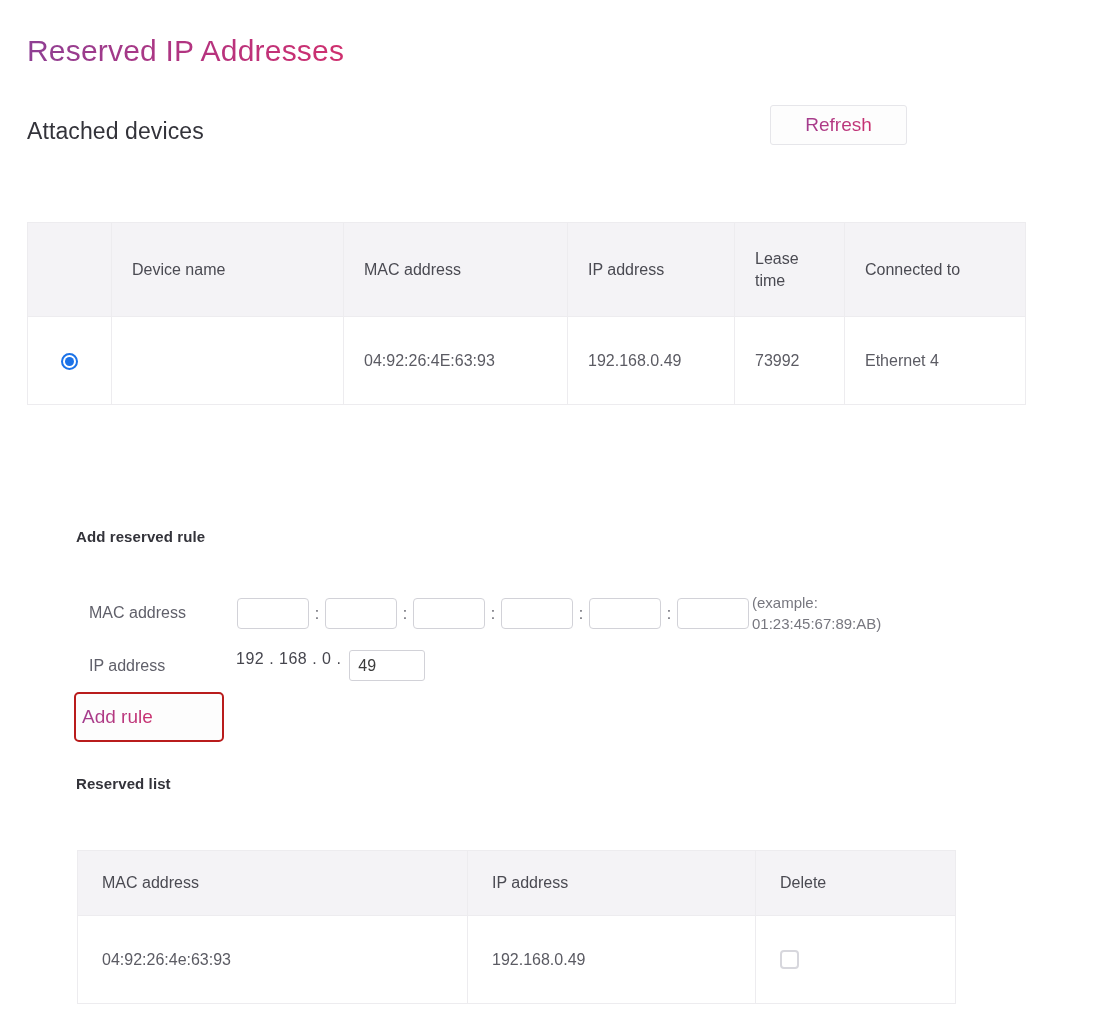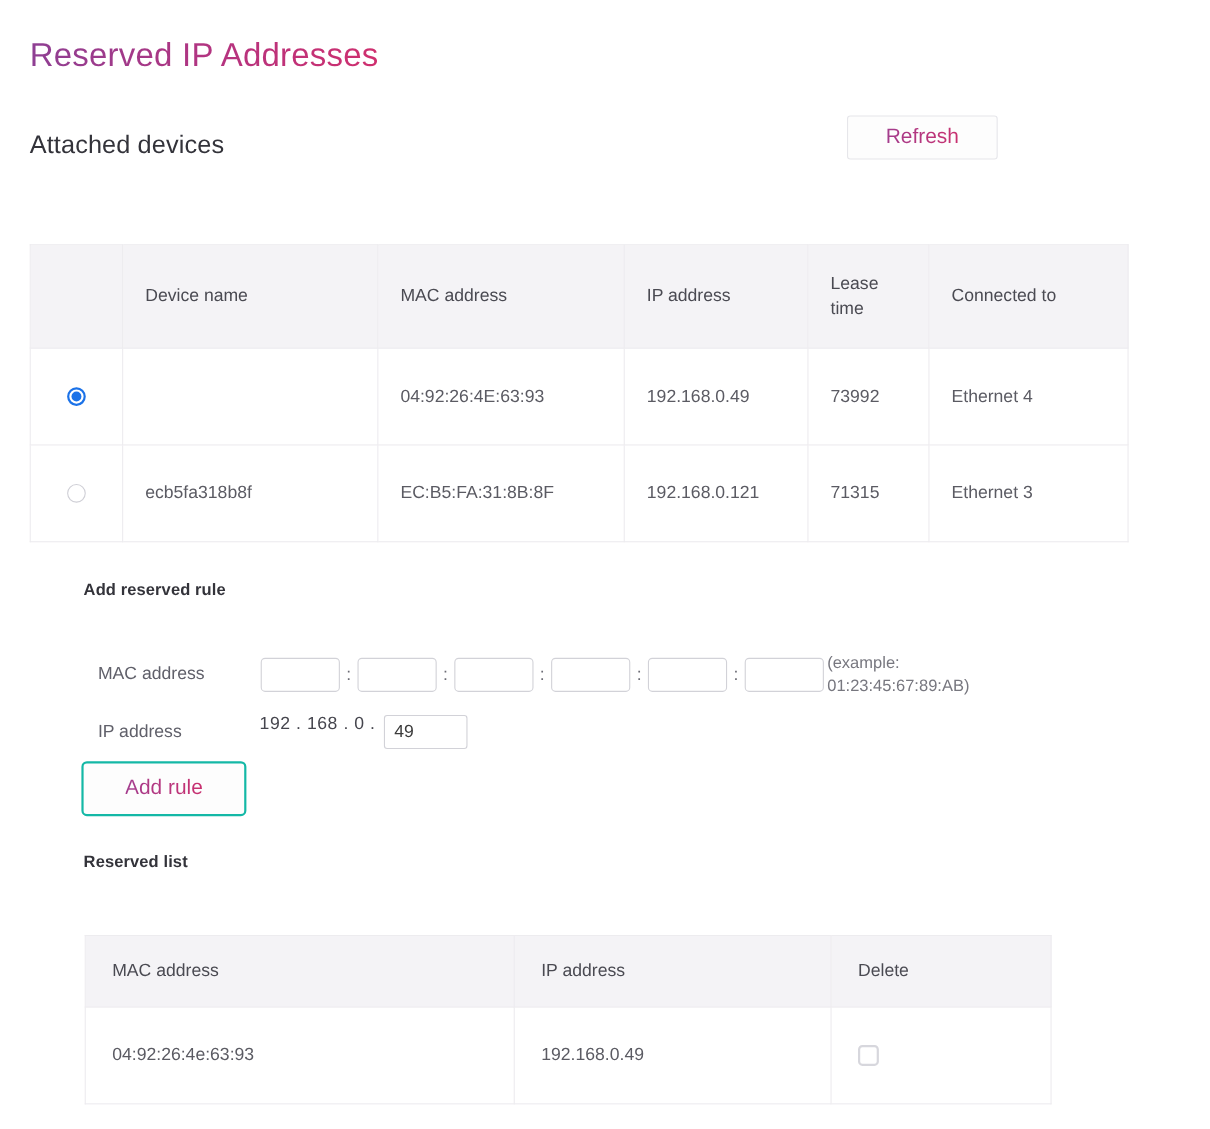--- a/index.html
+++ b/index.html
@@ -213,28 +213,27 @@
     outline: none;
   }
 
   .add-rule-btn {
     position: absolute;
     left: 74px;
     top: 692px;
     width: 150px;
     height: 50px;
     background: #fdfdfd;
-    border: 2px solid #14b8a6;
+    border: 2px solid #b91c1c;
     border-radius: 5px;
     font-family: "Liberation Sans", sans-serif;
     font-size: 19px;
     cursor: pointer;
     display: flex;
     align-items: center;
-    justify-content: center;
   }
   .add-rule-btn span {
     background: linear-gradient(90deg, #a33d8e 0%, #c9306f 100%);
     -webkit-background-clip: text;
     background-clip: text;
     color: transparent;
     -webkit-text-fill-color: transparent;
   }
 
   
@@ -314,30 +313,20 @@
     <tr>
       <td class="cell-center">
         <span class="radio checked"></span>
       </td>
       <td></td>
       <td>04:92:26:4E:63:93</td>
       <td>192.168.0.49</td>
       <td>73992</td>
       <td>Ethernet 4</td>
     </tr>
-    <tr>
-      <td class="cell-center">
-        <span class="radio"></span>
-      </td>
-      <td>ecb5fa318b8f</td>
-      <td>EC:B5:FA:31:8B:8F</td>
-      <td>192.168.0.121</td>
-      <td>71315</td>
-      <td>Ethernet 3</td>
-    </tr>
   </tbody>
 </table>
 
 <div class="sub-head" id="add-rule-head">Add reserved rule</div>
 
 <div class="form-label" id="mac-label">MAC address</div>
 
 <div class="mac-inputs">
   <input class="mac-box" type="text" maxlength="2" value="" style="">
   <span class="mac-colon">:</span>

